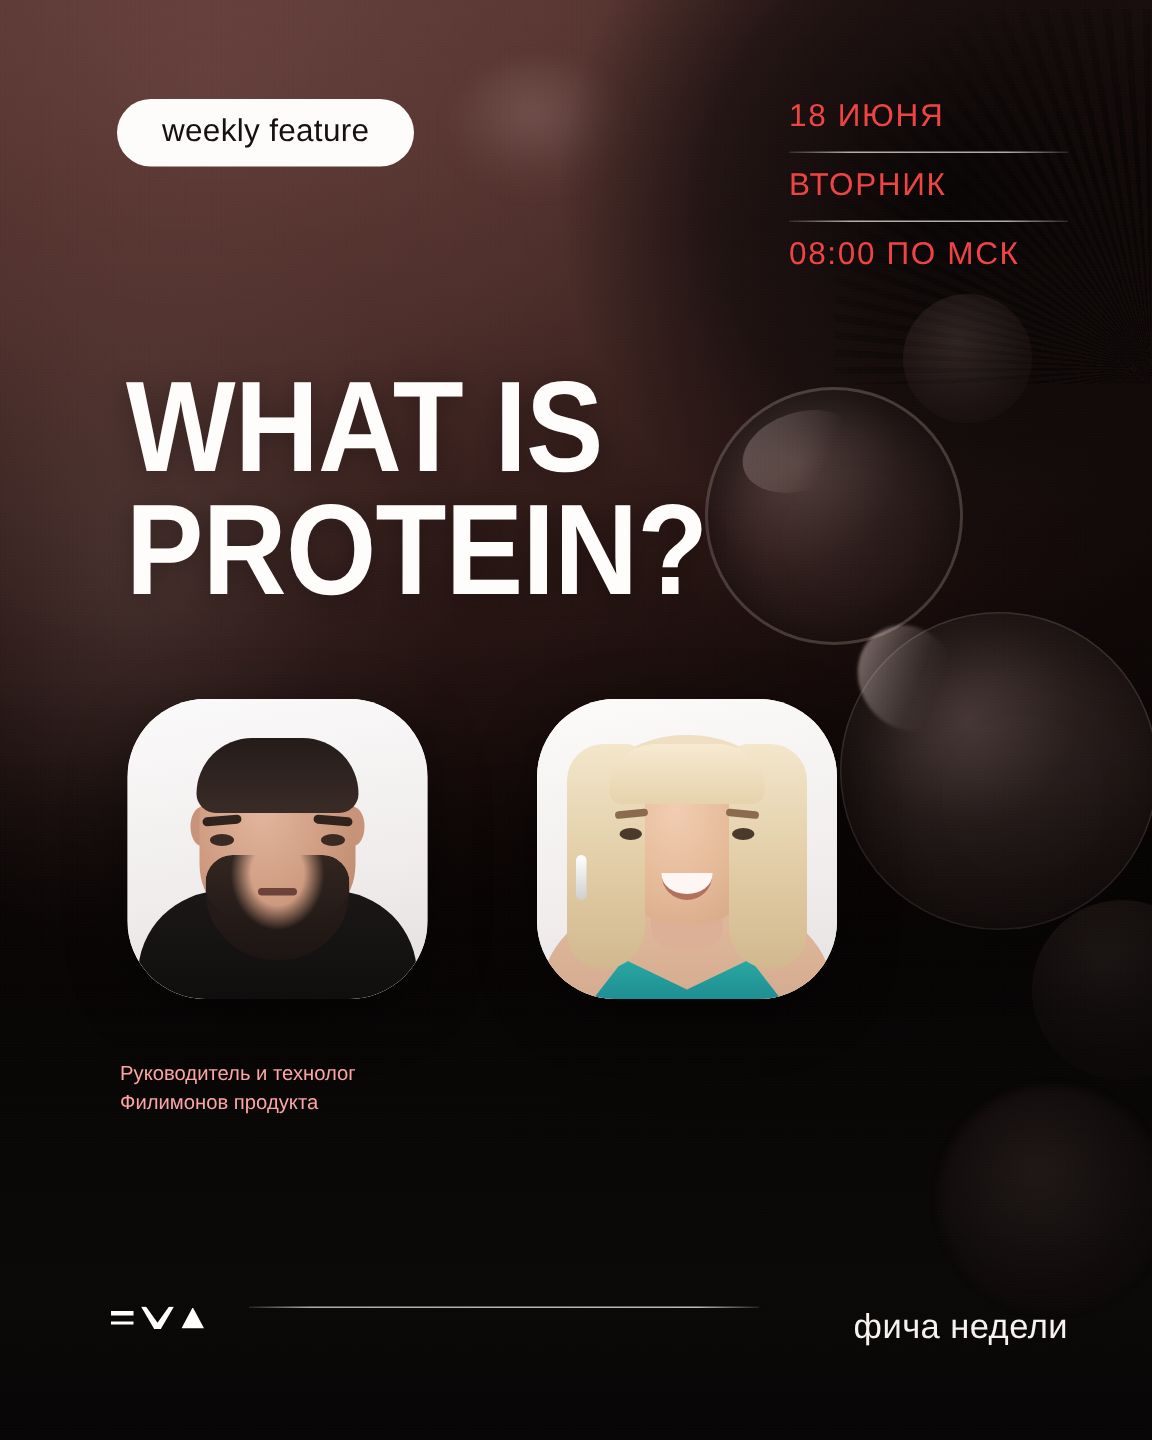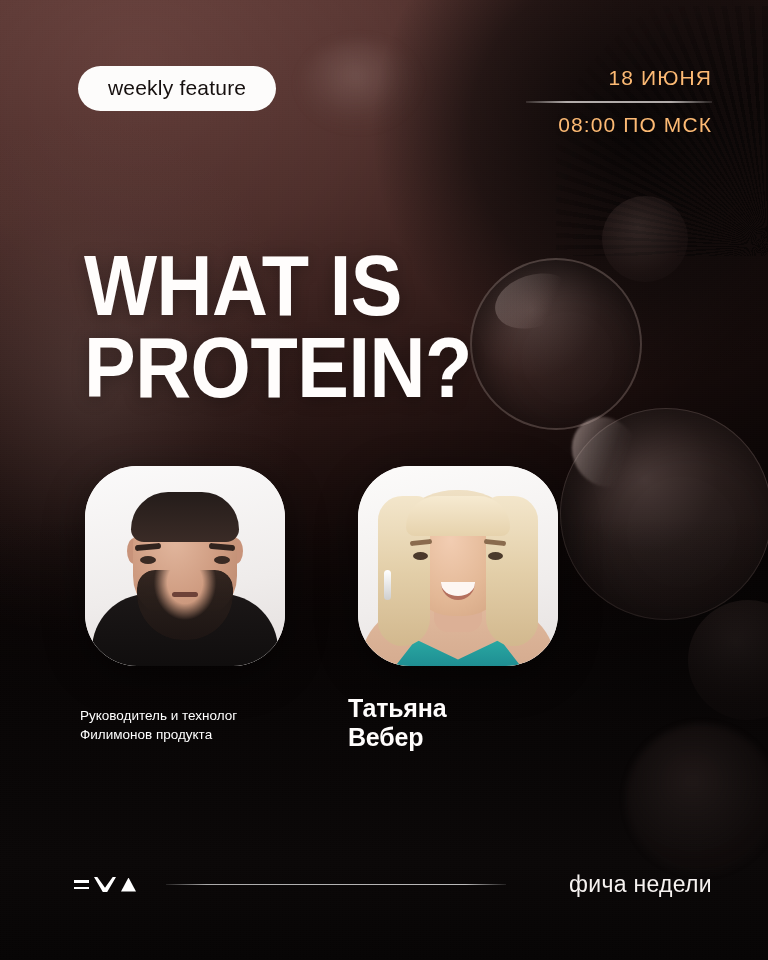--- a/index.html
+++ b/index.html
@@ -145,22 +145,22 @@
     line-height: 1;
     font-weight: 400;
     white-space: nowrap;
   }
 
   
   .datebox {
     position: absolute;
     right: 56px; top: 56px;
     width: 186px;
-    text-align: right;
-    color: #fdba74;
+    text-align: left;
+    color: #ef4444;
   }
   .datebox .dline {
     font-size: 21px;
     letter-spacing: 1.1px;
     line-height: 1;
     padding: 11px 0 13px;
     white-space: nowrap;
   }
   .datebox .rule {
     height: 1px;
@@ -294,21 +294,21 @@
     color: #fffdfc;
     font-size: 25px;
     font-weight: 700;
     line-height: 1.14;
     letter-spacing: -0.2px;
     margin: 0;
   }
   .sp-name .n2 { display: block; }
   .sp-desc {
     margin: 12px 0 0;
-    color: #ffffff;
+    color: #fca5a5;
     font-size: 13.5px;
     line-height: 1.42;
     font-weight: 400;
   }
   .sp-desc .d-line { display: block; }
 
   
   .brandline {
     display: flex;
     align-items: center;
@@ -340,21 +340,21 @@
     font-weight: 700;
     letter-spacing: 3.4px;
     line-height: 1;
   }
 
   
   .footer {
     position: absolute;
     left: 74px; right: 56px; bottom: 62px;
     display: flex;
-    align-items: center;
+    align-items: flex-start;
     gap: 22px;
   }
   .footer-mark { display: inline-flex; align-items: center; gap: 5px; }
   .footer-mark .eq { display:inline-flex; flex-direction:column; gap:4px; }
   .footer-mark .eq i { display:block; width: 15px; height: 2.5px; background:#fff; }
   .footer-mark .w {
     width: 22px; height: 15px; background:#fff;
     clip-path: polygon(0 0, 15% 0, 50% 72%, 85% 0, 100% 0, 60% 100%, 40% 100%);
   }
   .footer-mark .tri {
@@ -393,20 +393,21 @@
   <div class="bubble bub-c"></div>
   <div class="bg-dark-bottom"></div>
   <div class="bubble bub-g"></div>
   <div class="bg-grain"></div>
 
   <div class="badge">weekly feature</div>
 
   <div class="datebox">
     <div class="dline">18 ИЮНЯ</div>
     <div class="rule"></div>
+    <div class="dline">ВТОРНИК</div>
     <div class="rule"></div>
     <div class="dline">08:00 ПО МСК</div>
   </div>
 
   <h1 class="headline">
     <span>WHAT IS</span>
     <span class="l2">PROTEIN?</span>
   </h1>
 
   <div class="portrait left">
@@ -448,24 +449,20 @@
   </div>
 
   <div class="speaker left">
     <p class="sp-desc">
       <span class="d-line">Руководитель и технолог</span>
       <span class="d-line">Филимонов продукта</span>
     </p>
   </div>
 
   <div class="speaker right">
-    <p class="sp-name">
-      <span>Татьяна</span>
-      <span class="n2">Вебер</span>
-    </p>
   </div>
 
   <div class="footer">
     <span class="footer-mark">
       <span class="eq">
           <i></i>
           <i></i>
         </span>
       <span class="w"></span>
       <span class="tri"></span>

